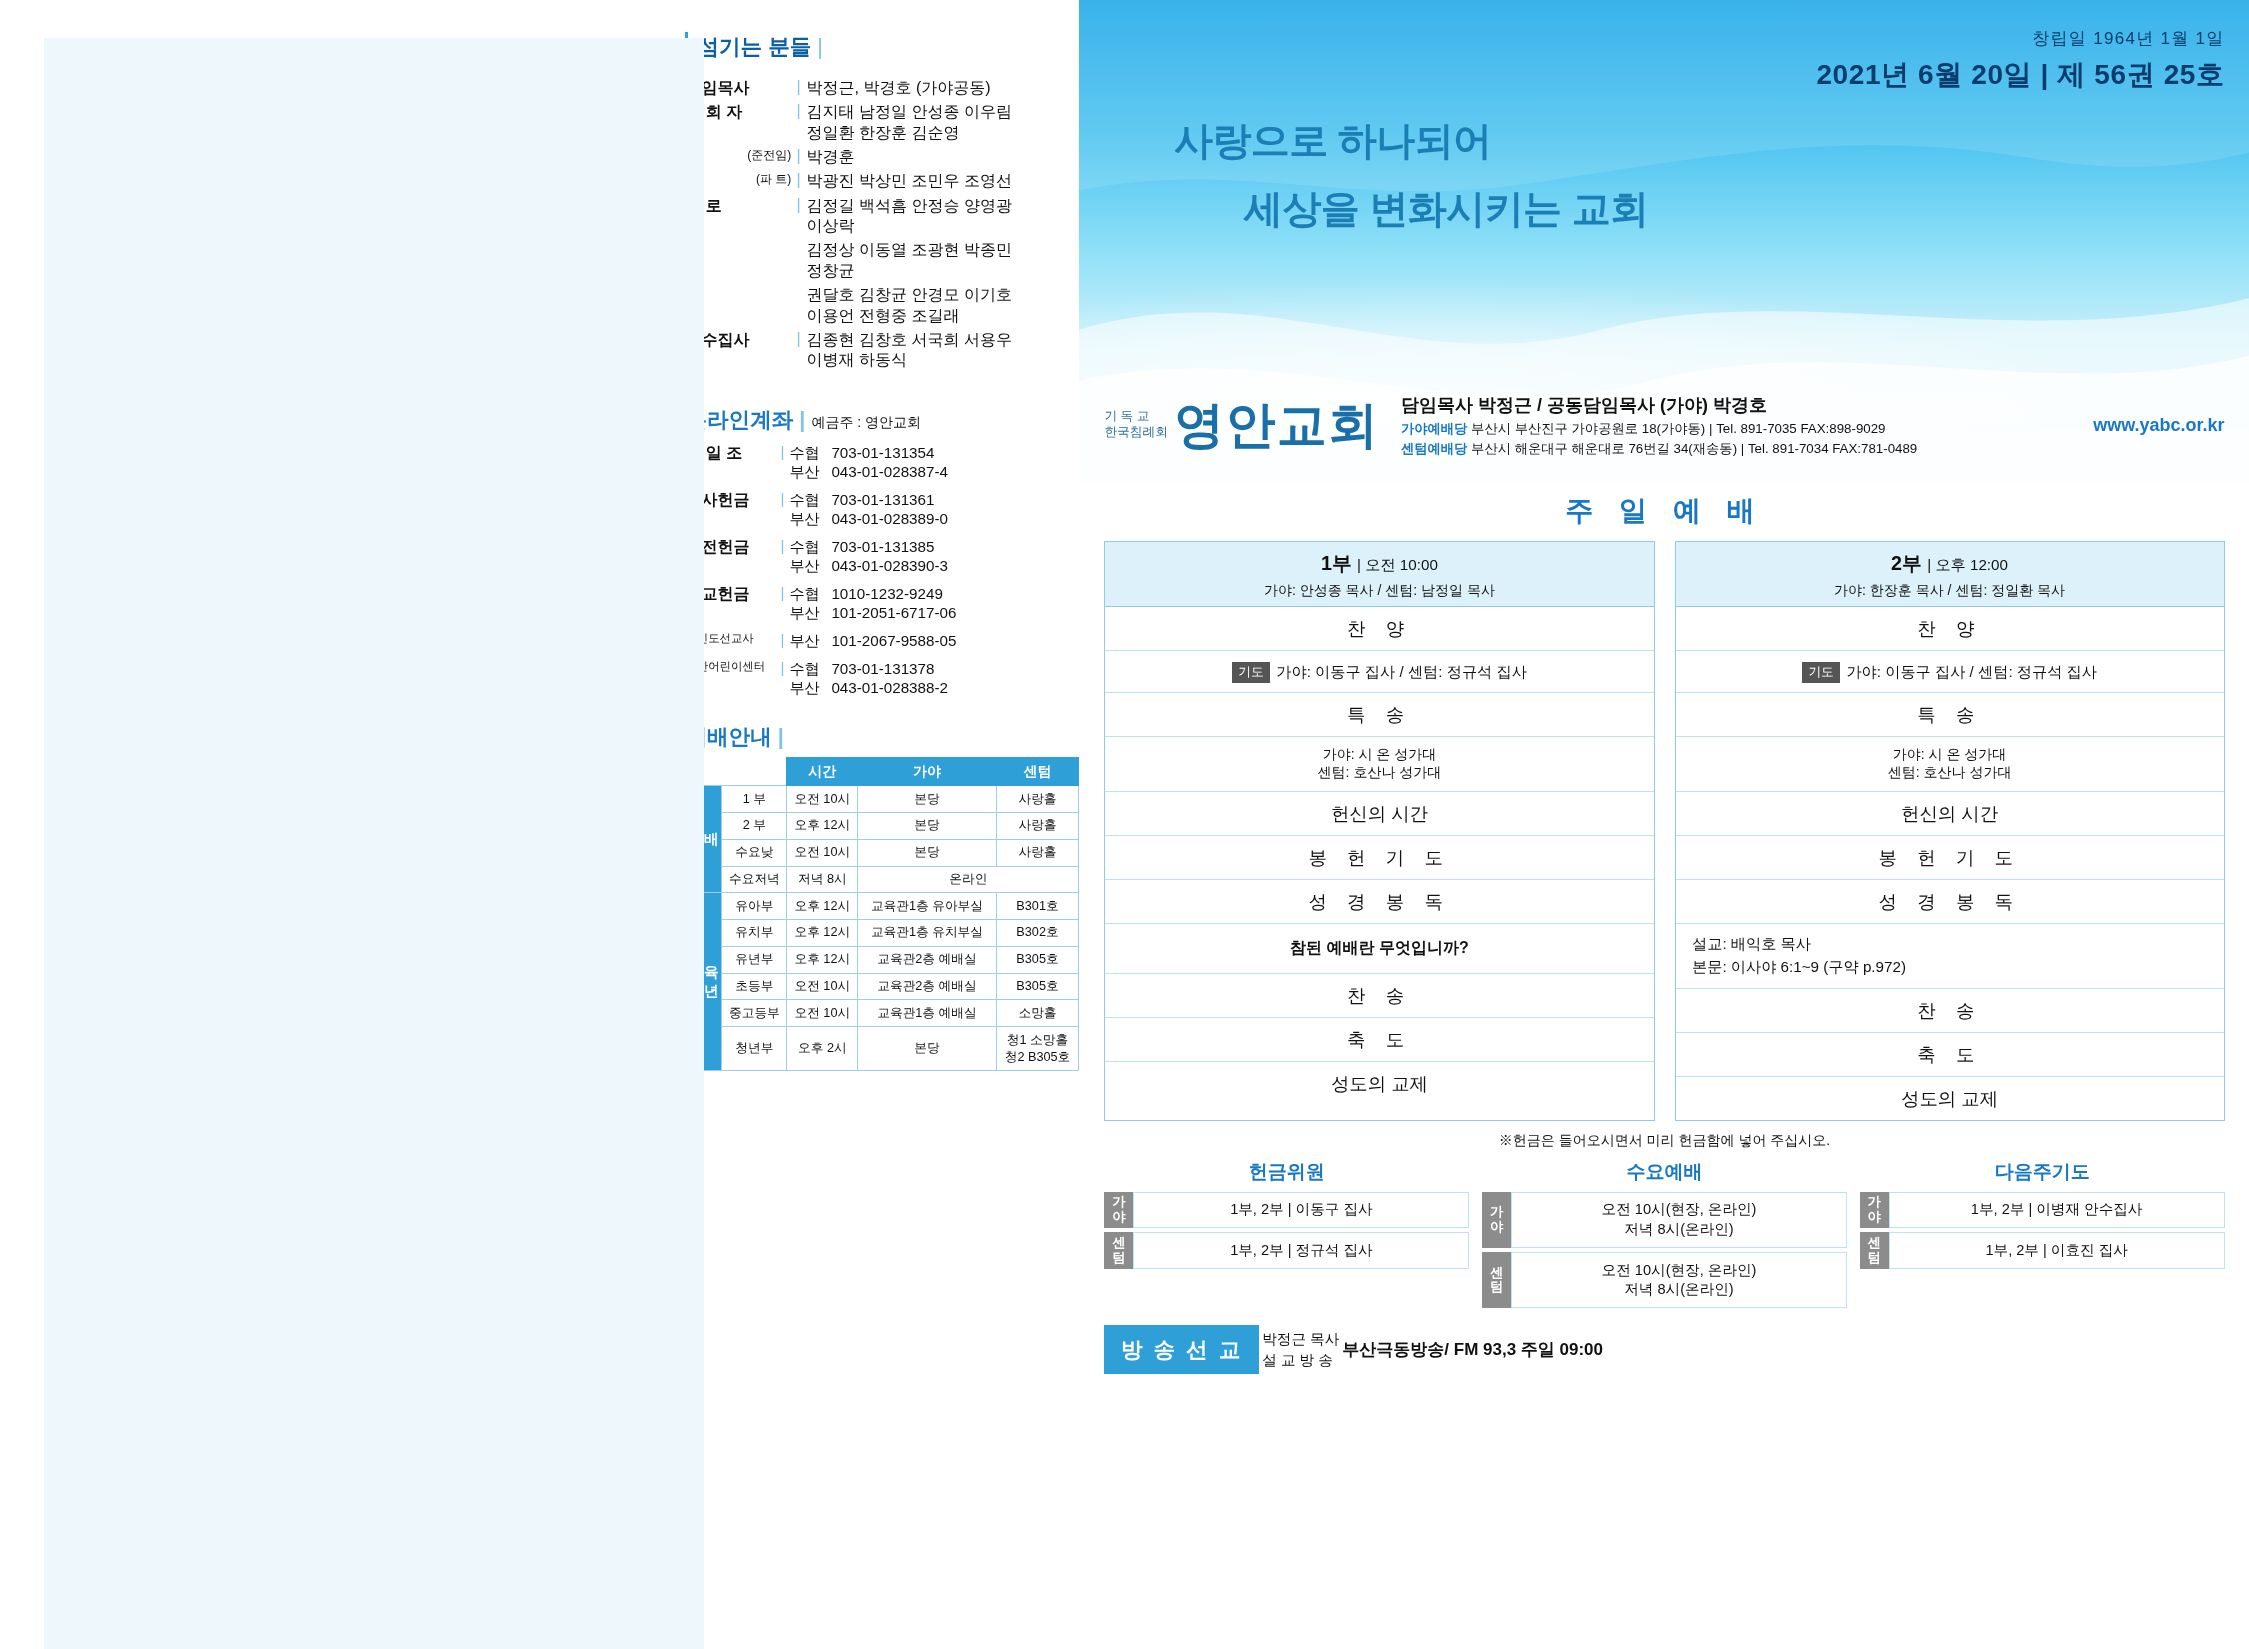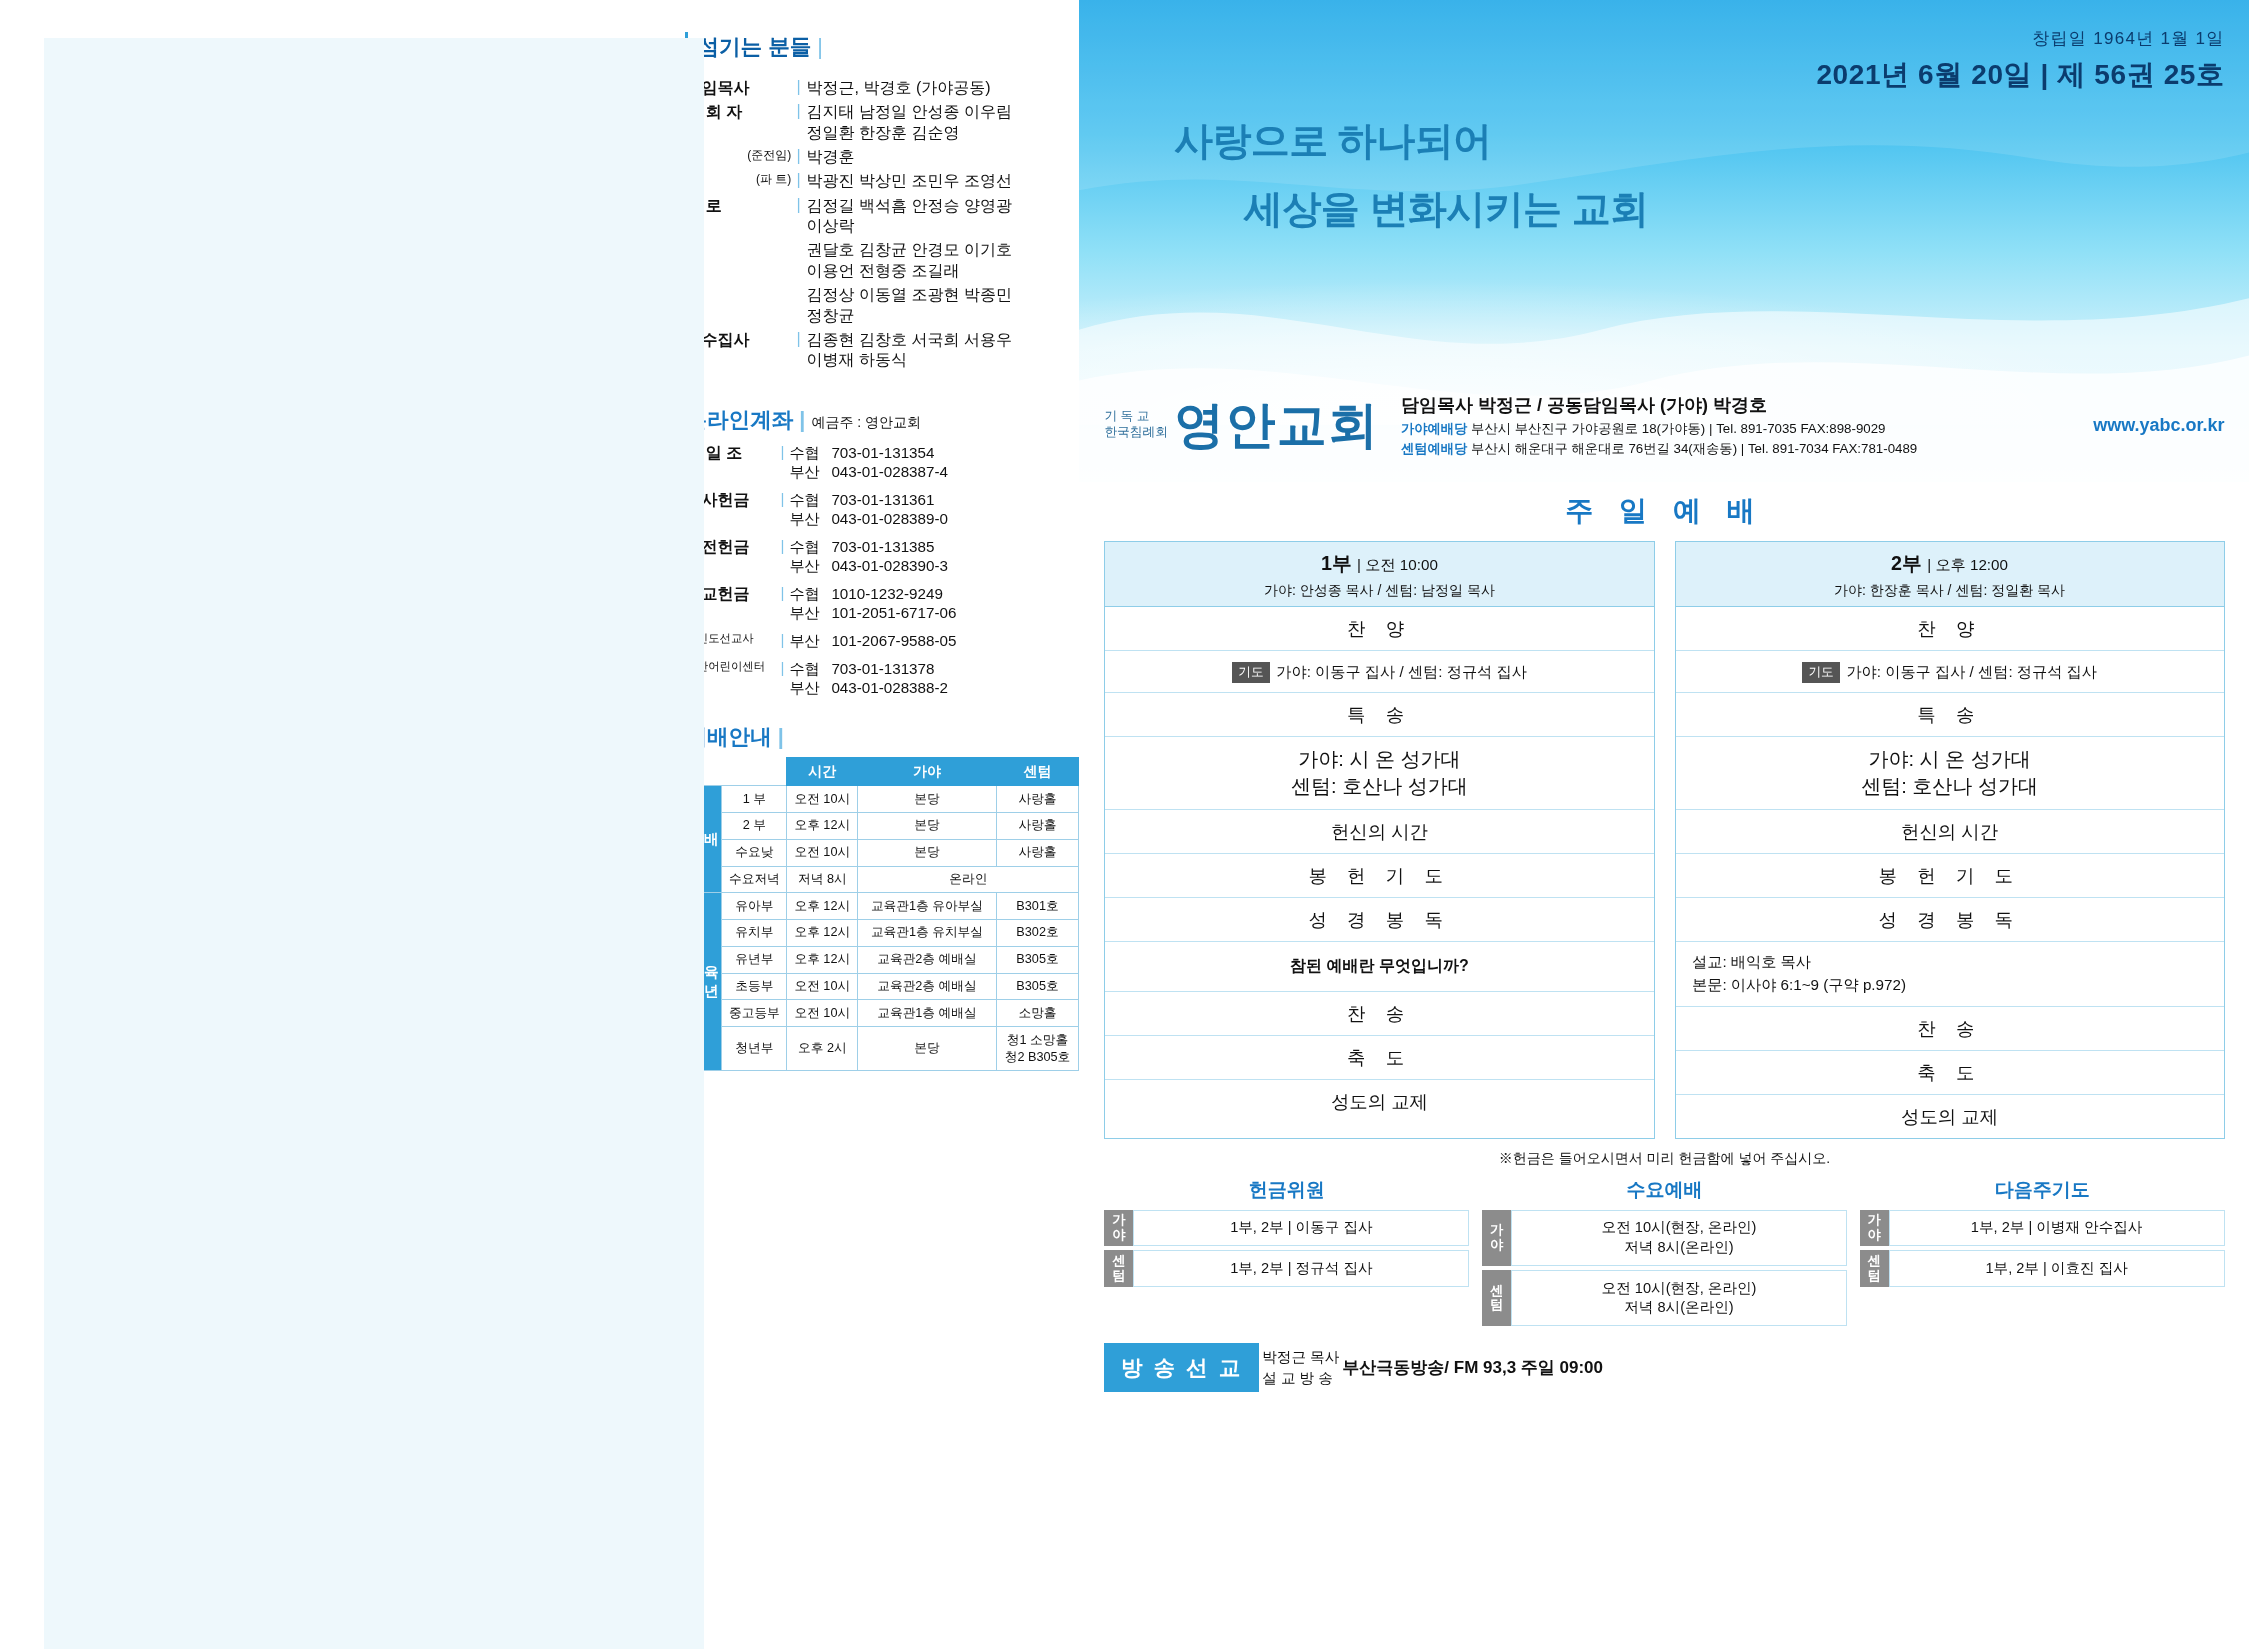--- a/index.html
+++ b/index.html
@@ -75,21 +75,21 @@
   .worship { padding: 6.3px 25.4px 0 25.4px; }
   .worship-h { text-align:center; font-size:28px; font-weight:bold; color:#1878c4; letter-spacing:9px; margin: 3.8px 0 11.4px 0; }
   .svc-grid { display:flex; gap:20px; }
   .svc { flex:1; border:1.3px solid #8ecde8; }
   .svc-head { background:#ddf1fa; text-align:center; padding:7.6px 0 6.3px 0; border-bottom:0.6px solid #8ecde8; }
   .svc-head .t { font-size:19.7px; font-weight:bold; color:#111; }
   .svc-head .t .time { font-size:15.2px; font-weight:normal; }
   .svc-head .p { font-size:14px; color:#111; margin-top:5.1px; }
   .svc-row { text-align:center; font-size:18.4px; padding:9px 0; border-bottom:0.6px solid #bfe2f2; color:#111; letter-spacing:7.6px; }
   .svc-row.plain { letter-spacing:0; }
-  .svc-row.small { font-size:20px; letter-spacing:0; }
+  .svc-row.small { font-size:14px; letter-spacing:0; }
   .svc-row .tag { display:inline-block; background:#555; color:#fff; font-size:12.7px; padding:1.9px 6.3px; margin-right:6.3px; letter-spacing:0; vertical-align:middle; }
   .svc-row .txt { font-size:15.2px; letter-spacing:0; }
   .svc-row.sermon { font-size:16px; font-weight:bold; letter-spacing:0; padding:14px 0; }
   .svc-row.sermon2 { font-size:15.2px; letter-spacing:0; text-align:left; padding:9px 16.5px; line-height:1.5; }
   .svc-row.last { border-bottom:none; }
 
   .note { text-align:center; font-size:14px; color:#111; margin: 11.4px 0 6.3px 0; }
 
   .three { display:flex; gap:12.7px; padding: 2.5px 25.4px 0 25.4px; }
   .tcol { flex:1; }
@@ -154,30 +154,30 @@
           <div class="staff-sep">|</div>
           <div class="staff-val">
             <div>김정길 백석흠 안정승 양영광</div>
             <div>이상락</div>
           </div>
         </div>
         <div class="staff-row">
           <div class="staff-label"></div>
           <div class="staff-sep"></div>
           <div class="staff-val">
+            <div>김정상 이동열 조광현 박종민</div>
+            <div>정창균</div>
+          </div>
+        </div>
+        <div class="staff-row">
+          <div class="staff-label"></div>
+          <div class="staff-sep"></div>
+          <div class="staff-val">
             <div>권달호 김창균 안경모 이기호</div>
             <div>이용언 전형중 조길래</div>
-          </div>
-        </div>
-        <div class="staff-row">
-          <div class="staff-label"></div>
-          <div class="staff-sep"></div>
-          <div class="staff-val">
-            <div>김정상 이동열 조광현 박종민</div>
-            <div>정창균</div>
           </div>
         </div>
         <div class="staff-row">
           <div class="staff-label">안수집사</div>
           <div class="staff-sep">|</div>
           <div class="staff-val">
             <div>김종현 김창호 서국희 서용우</div>
             <div>이병재 하동식</div>
           </div>
         </div>

